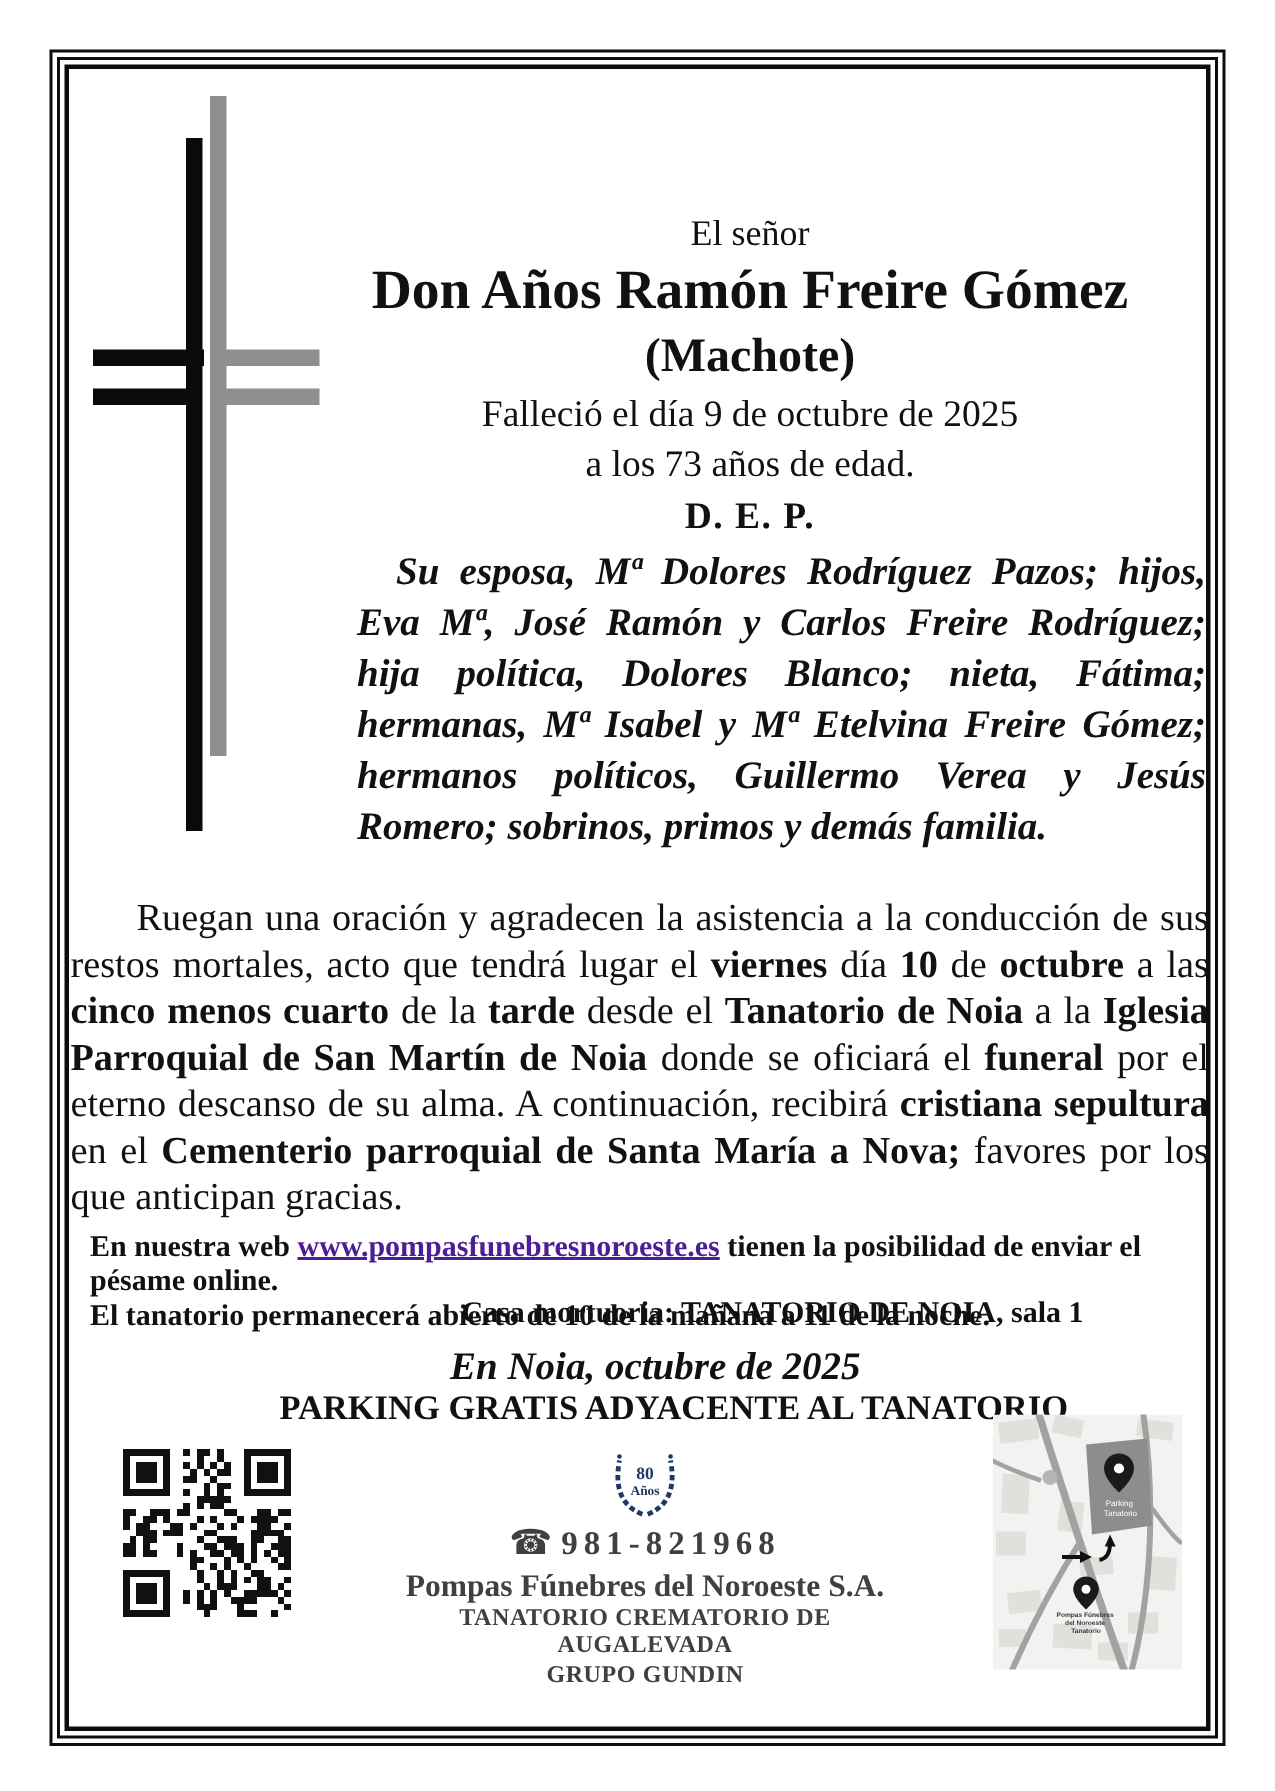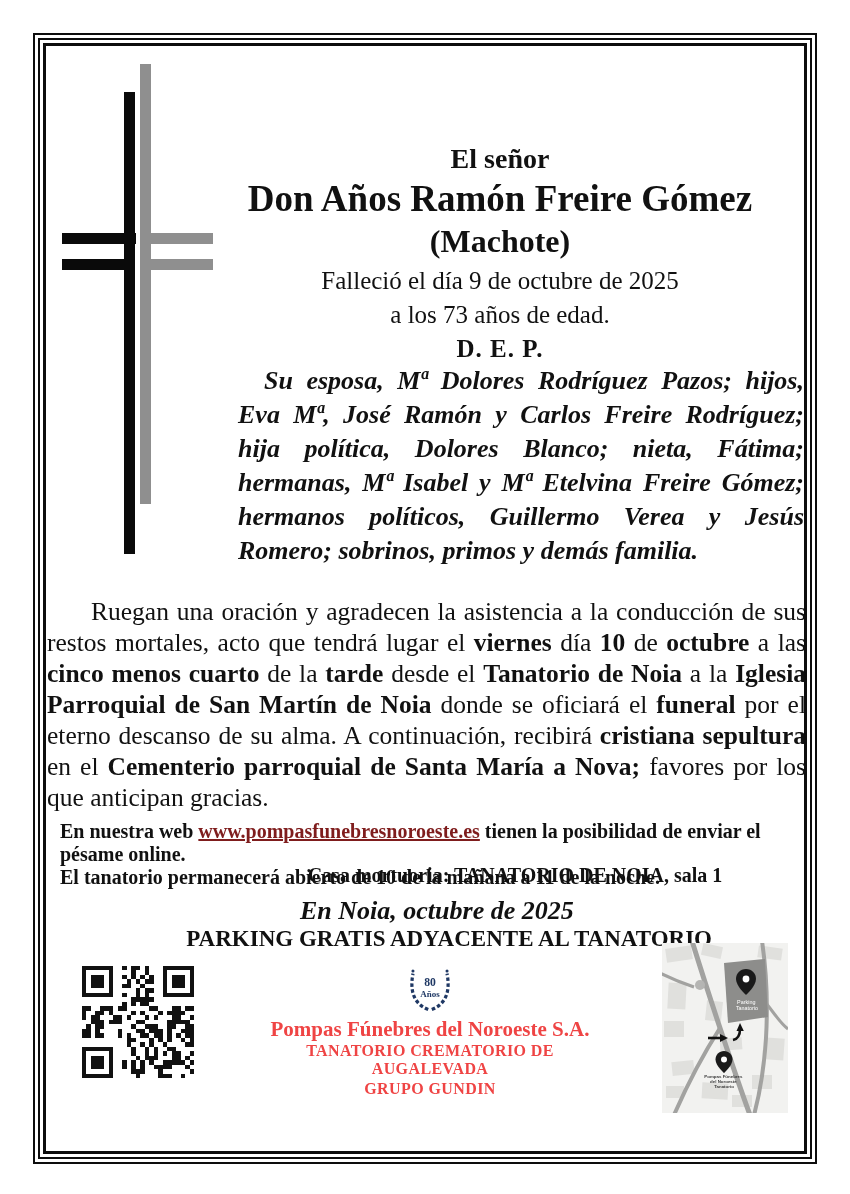--- a/index.html
+++ b/index.html
@@ -9,45 +9,45 @@
   .frame1{position:absolute;left:33px;top:33px;right:33px;bottom:30px;border:2px solid #0d0d0d;}
   .frame2{position:absolute;inset:3px;border:2px solid #0d0d0d;}
   .frame3{position:absolute;inset:3px;border:3px solid #0d0d0d;}
 
   
   .bar{position:absolute;}
   .bar.black{background:#0a0a0a;}
   .bar.gray{background:#8f8f8f;}
 
   .header{position:absolute;left:195px;right:45px;top:142px;text-align:center;line-height:1.18;}
-  .honorific{font-size:28px;font-weight:bold;}
+  .honorific{font-size:24px;font-weight:normal;}
   .deceased-name{font-size:37px;font-weight:bold;margin-top:2px;}
   .alias{font-size:32px;font-weight:bold;margin-top:2px;}
   .death-line{font-size:25px;margin-top:6px;}
   .age-line{font-size:25px;margin-top:4px;}
   .dep{font-size:25px;font-weight:bold;margin-top:5px;letter-spacing:1px;}
 
   .family{position:absolute;left:238px;right:46px;top:364px;font-size:26px;font-weight:bold;
           font-style:italic;text-align:justify;line-height:34px;text-indent:26px;}
 
   .announcement{position:absolute;left:47px;right:44px;top:596px;font-size:25.5px;
           text-align:justify;line-height:31px;text-indent:44px;}
   .b{font-weight:bold;}
-  .link{color:#7f1d1d;text-decoration:underline;cursor:pointer;}
+  .link{color:#4c1d95;text-decoration:underline;cursor:pointer;}
 
   .webinfo{position:absolute;left:60px;right:46px;top:820px;font-size:20px;font-weight:bold;line-height:23px;}
 
   .mortuary{position:absolute;left:225px;right:45px;top:864px;font-size:20px;font-weight:bold;text-align:center;}
   .date-place{position:absolute;left:300px;right:45px;top:896px;font-size:26px;font-weight:bold;
               font-style:italic;text-align:left;}
   .parking{position:absolute;left:48px;width:664px;top:926px;font-size:23px;font-weight:bold;text-align:right;}
 
   .qr{position:absolute;left:82px;top:966px;width:112px;height:112px;}
 
-  .footer-center{position:absolute;left:250px;width:360px;top:962px;text-align:center;color:#ef4444;}
+  .footer-center{position:absolute;left:250px;width:360px;top:962px;text-align:center;color:#404040;}
   .emblem{display:block;margin:0 auto;}
   .phone-line{font-size:22px;font-weight:bold;letter-spacing:4px;margin-top:2px;white-space:nowrap;}
   .tel-icon{letter-spacing:0;margin-right:6px;font-family:"DejaVu Sans",sans-serif;font-size:23px;}
   .company{font-size:21px;font-weight:bold;margin-top:3px;}
   .facility{font-size:16px;font-weight:bold;margin-top:0;letter-spacing:0.4px;}
   .group{font-size:16px;font-weight:bold;margin-top:2px;letter-spacing:0.4px;}
 
   .map{position:absolute;left:662px;top:943px;width:126px;height:170px;}
 </style>
 </head>
@@ -114,20 +114,23 @@
 
   <div class="footer-center">
     <svg class="emblem" width="58" height="52" viewBox="0 0 64 58">
       <path d="M30,53 C15,47 9,34 13,13" fill="none" stroke="#1f3864" stroke-width="3.6" stroke-dasharray="4 2.6"></path>
       <path d="M34,53 C49,47 55,34 51,13" fill="none" stroke="#1f3864" stroke-width="3.6" stroke-dasharray="4 2.6"></path>
       <circle cx="13" cy="10" r="1.7" fill="#1f3864"></circle>
       <circle cx="51" cy="10" r="1.7" fill="#1f3864"></circle>
       <text x="32" y="27" text-anchor="middle" font-family="Liberation Serif, serif" font-size="13" font-weight="bold" fill="#1f3864">80</text>
       <text x="32" y="39" text-anchor="middle" font-family="Liberation Serif, serif" font-size="10" font-weight="bold" fill="#1f3864">Años</text>
     </svg>
+    <div class="phone-line">
+      <span class="tel-icon">☎</span><span>981-821968</span>
+    </div>
     <div class="company">Pompas Fúnebres del Noroeste S.A.</div>
     <div class="facility">TANATORIO CREMATORIO DE AUGALEVADA</div>
     <div class="group">GRUPO GUNDIN</div>
   </div>
 
   <svg class="map" viewBox="0 0 126 170">
     <rect x="0" y="0" width="126" height="170" fill="#f2f2f0"></rect>
     <g fill="#e0e0dd">
       <rect x="4" y="4" width="26" height="14" transform="rotate(-8 17 11)"></rect>
       <rect x="40" y="2" width="20" height="12" transform="rotate(12 50 8)"></rect>

